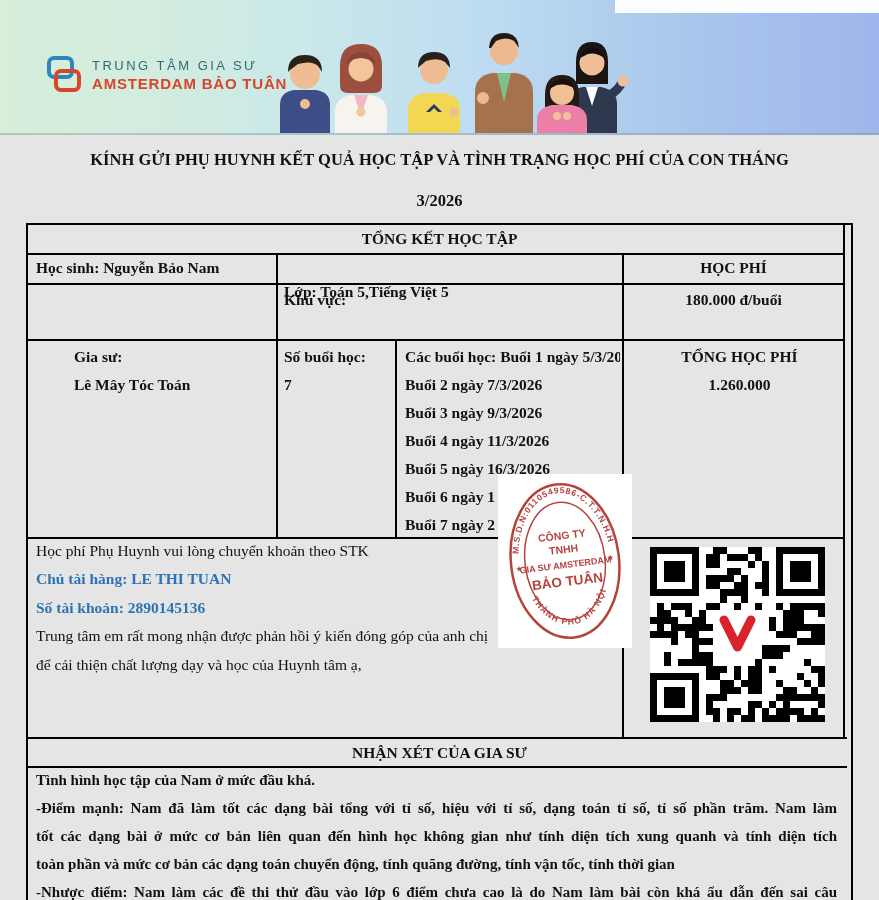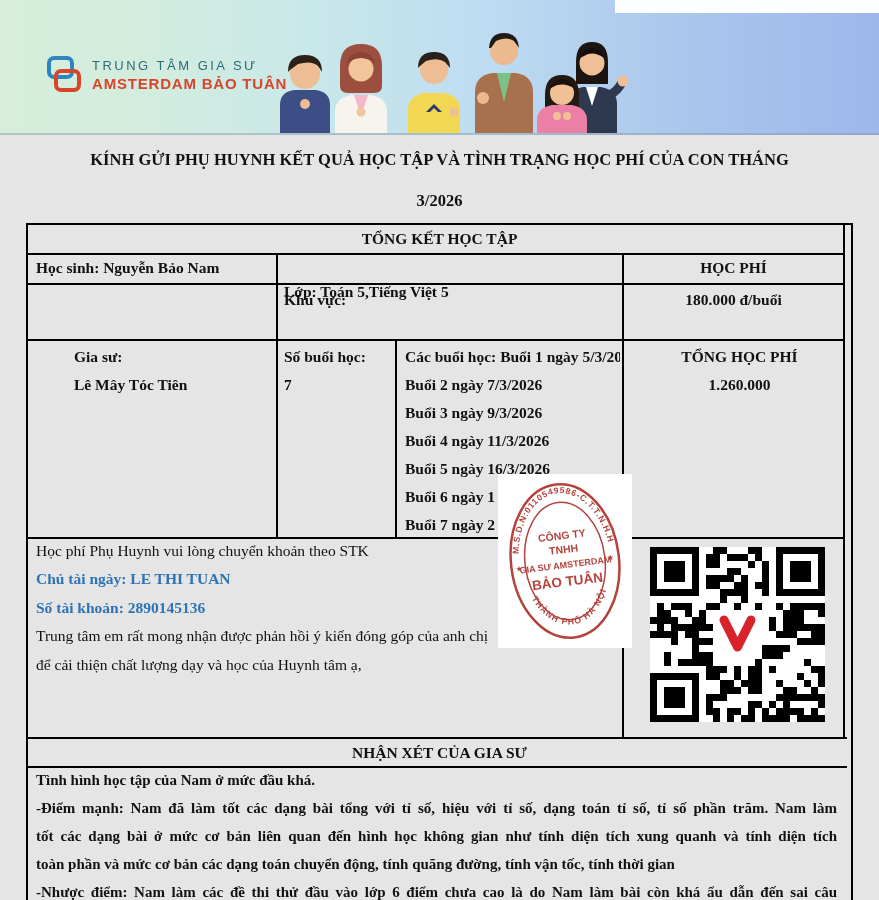--- a/index.html
+++ b/index.html
@@ -152,21 +152,21 @@
 
     <div class="cell" style="left:8px;top:28px;line-height:30px;">Học sinh: Nguyễn Bảo Nam</div>
     <div class="cell" style="left:256px;top:28px;line-height:30px;margin-top:24px;">Lớp: Toán 5,Tiếng Việt 5</div>
     <div class="cell center" style="left:596px;top:28px;width:219px;line-height:30px;">HỌC PHÍ</div>
 
     <div class="cell" style="left:256px;top:61px;line-height:28px;">Khu vực:</div>
     <div class="cell center" style="left:596px;top:61px;width:219px;line-height:28px;">180.000 đ/buổi</div>
 
     <div class="cell lh28" style="left:8px;top:118px;margin-left:38px;">
       <div>Gia sư:</div>
-      <div>Lê Mây Tóc Tiên</div>
+      <div>Lê Mây Tóc Toán</div>
     </div>
     <div class="cell lh28" style="left:256px;top:118px;width:108px;">
       <div>Số buổi học:</div>
       <div>7</div>
     </div>
     <div class="cell lh28 sessions" style="left:377px;top:118px;width:215px;">
       <div>Các buổi học: Buổi 1 ngày 5/3/2026</div>
       <div>Buổi 2 ngày 7/3/2026</div>
       <div>Buổi 3 ngày 9/3/2026</div>
       <div>Buổi 4 ngày 11/3/2026</div>
@@ -174,21 +174,21 @@
       <div>Buổi 6 ngày 1</div>
       <div>Buổi 7 ngày 2</div>
     </div>
     <div class="cell lh28 center" style="left:596px;top:118px;width:219px;margin-left:6px;">
       <div>TỔNG HỌC PHÍ</div>
       <div>1.260.000</div>
     </div>
 
     <div class="pay">
       <div>Học phí Phụ Huynh vui lòng chuyển khoản theo STK</div>
-      <div class="blue">Chủ tài ngày: LE THI TUAN</div>
+      <div class="blue">Chủ tài hàng: LE THI TUAN</div>
       <div class="blue">Số tài khoản: 2890145136</div>
       <div>Trung tâm em rất mong nhận được phản hồi ý kiến đóng góp của anh chị</div>
       <div>để cải thiện chất lượng dạy và học của Huynh tâm ạ,</div>
     </div>
     <svg class="qr" id="qr-svg" viewBox="0 0 175 175" aria-hidden="true">
         <rect x="0" y="0" width="175" height="175" fill="#fff"></rect>
         <rect x="63" y="0" width="7" height="7" fill="#000"></rect>
         <rect x="70" y="0" width="7" height="7" fill="#000"></rect>
         <rect x="98" y="0" width="7" height="7" fill="#000"></rect>
         <rect x="105" y="0" width="7" height="7" fill="#000"></rect>

